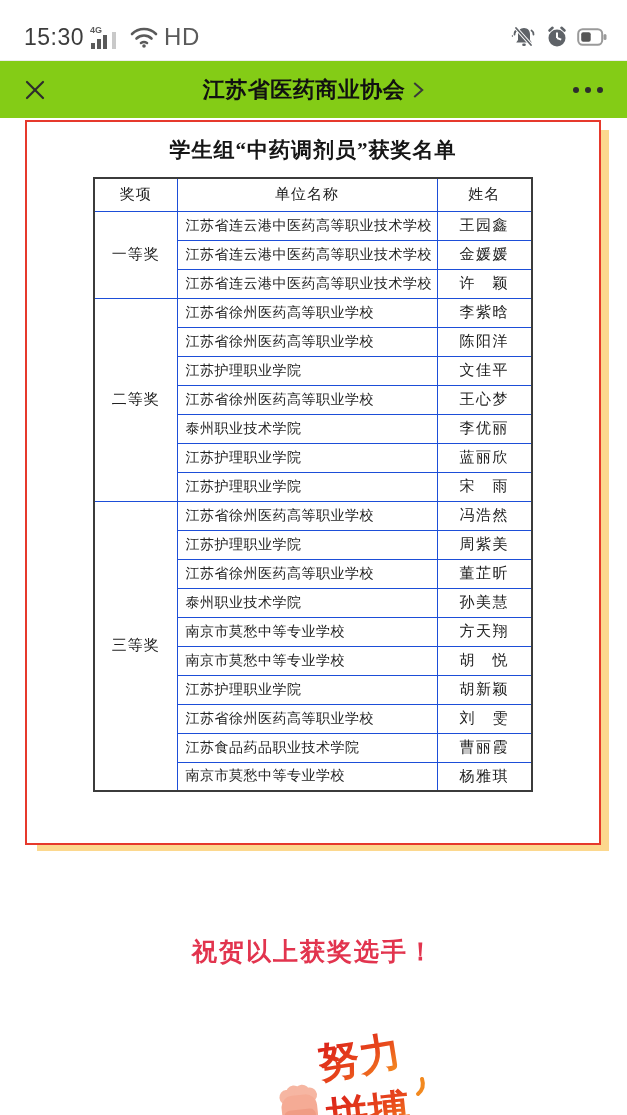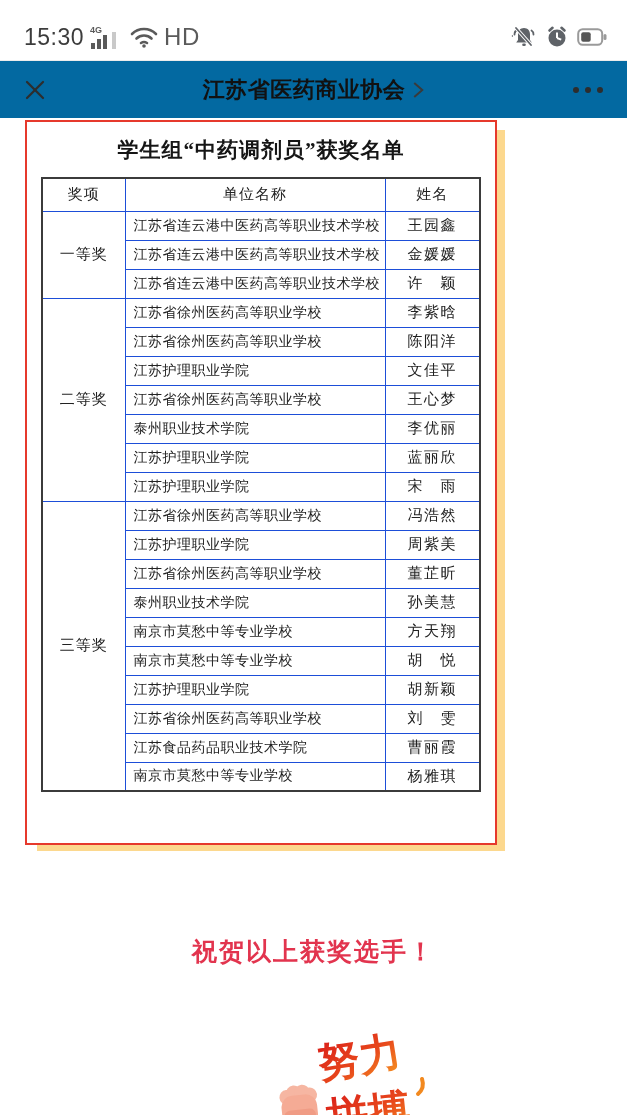--- a/index.html
+++ b/index.html
@@ -18,33 +18,33 @@
   }
   .sb-left, .sb-right { display:flex; align-items:center; gap:6px; }
   .sb-time { font-size:23px; color:#3c3c3c; letter-spacing:0.5px; }
   .sb-hd { font-size:24px; color:#5a5a5a; letter-spacing:0.5px; }
   .sb-right { gap:8px; }
   .status-bar svg { display:block; }
 
   
   .nav-bar {
     height:58px; position:relative; display:flex; align-items:center;
-    padding:0 22px; border-top:1px solid #ececec; background:#0369a1;
+    padding:0 22px; border-top:1px solid #ececec; background:#84cc16;
   }
   .nav-title-wrap {
     position:absolute; left:50%; top:50%; transform:translate(-50%,-50%);
     display:flex; align-items:center; gap:7px; cursor:pointer;
   }
   .nav-title { font-size:22px; font-weight:600; color:#111; letter-spacing:0.5px; white-space:nowrap; }
   .nav-close { cursor:pointer; display:flex; align-items:center; }
   .nav-more { margin-left:auto; cursor:pointer; display:flex; align-items:center; }
 
   
   .card {
-    margin:2px 0 0 25px; width:472px; height:725px; background:#fff;
+    margin:2px 0 0 25px; width:576px; height:725px; background:#fff;
     border:2px solid #e6392c;
     box-shadow:10px 8px 0 -2px #fcd88e;
     padding-top:14px;
   }
   .doc-title {
     text-align:center; font-family:"Liberation Serif", serif;
     font-size:21px; font-weight:bold; color:#151515; letter-spacing:1px;
   }
   table.award-table {
     margin:13px auto 0; border-collapse:collapse; table-layout:fixed;

